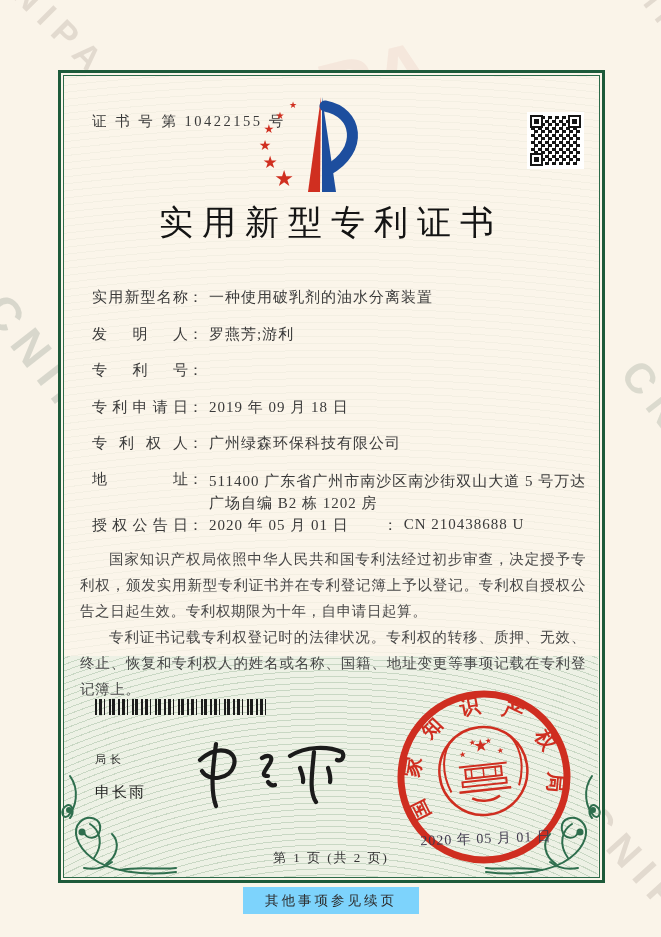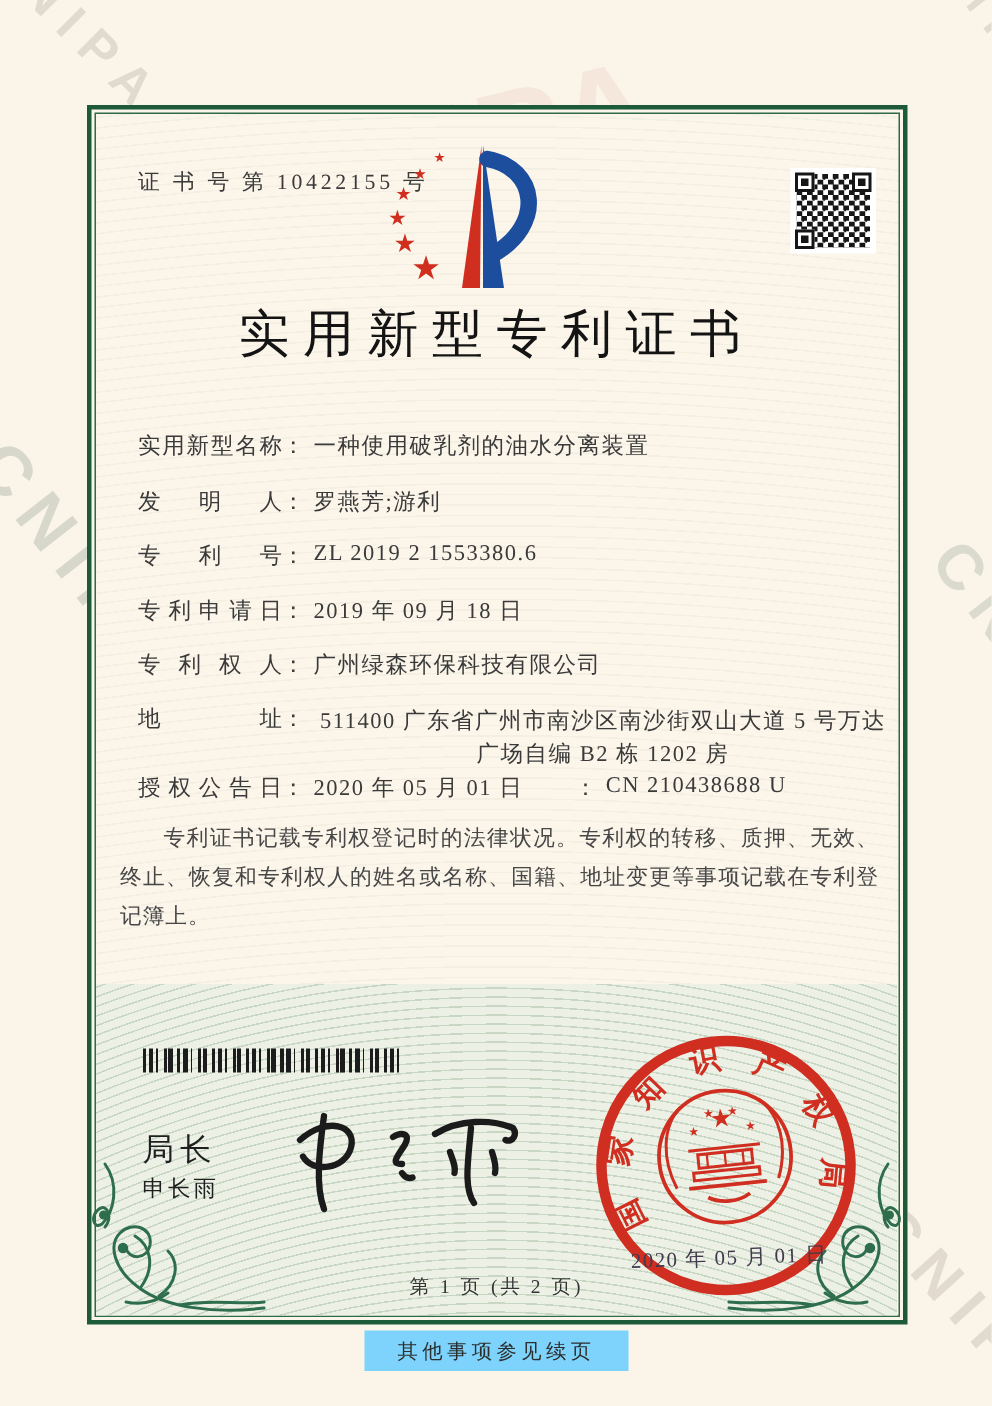--- a/index.html
+++ b/index.html
@@ -57,40 +57,40 @@
   .title{
     left:64px;top:200px;width:534px;text-align:center;z-index:5;
     font-size:34px;font-weight:normal;letter-spacing:9px;color:#141414;
   }
   
   .frow{position:absolute;left:92px;z-index:5;font-size:15px;color:#3a3a3a;display:flex;align-items:flex-start;}
   .flabel{display:inline-block;width:96px;text-align:justify;text-align-last:justify;flex:none;font-family:Liberation Mono, monospace;}
   .fcolon{flex:none;}
   .fvalue{margin-left:6px;letter-spacing:1px;}
   .r0{top:288px;} .r1{top:325px;} .r2{top:361px;} .r3{top:398px;} .r4{top:434px;}
-  .r5{top:470px;} .r5 .fvalue{width:386px;line-height:22px;text-align:center;}
+  .r5{top:470px;} .r5 .fvalue{width:386px;line-height:22px;}
   .r6{top:516px;width:505px;align-items:flex-end;}
   .grant2{margin-left:34px;display:flex;}
   
   .paras{
     left:80px;top:546px;width:506px;z-index:5;font-size:14.5px;line-height:26px;
     color:#474747;text-align:justify;letter-spacing:.6px;
   }
   .paras p{margin:0;text-indent:2em;}
   
   .barcode{
     left:95px;top:699px;width:172px;height:16px;z-index:6;
     background:repeating-linear-gradient(90deg,
       #1c1c1c 0 2px, transparent 2px 4px,
       #1c1c1c 4px 7px, transparent 7px 9px,
       #1c1c1c 9px 10px, transparent 10px 14px,
       #1c1c1c 14px 16px, transparent 16px 17px,
       #1c1c1c 17px 20px, transparent 20px 23px);
   }
-  .signer-title{left:95px;top:752px;z-index:6;font-size:21px;letter-spacing:4px;color:#1f1f1f;
+  .signer-title{left:95px;top:752px;z-index:6;font-size:11px;letter-spacing:4px;color:#1f1f1f;
     font-family:"Liberation Sans","DejaVu Sans",sans-serif;}
   .signer-name{left:95px;top:783px;z-index:6;font-size:15px;letter-spacing:2px;color:#1f1f1f;
     font-family:"Liberation Sans","DejaVu Sans",sans-serif;}
   .signature{left:182px;top:730px;z-index:6;}
   .seal{left:395px;top:688px;width:178px;height:178px;z-index:7;transform:rotate(-6deg);}
   .flourish-l{left:60px;top:772px;z-index:6;}
   .flourish-r{left:484px;top:772px;z-index:6;transform:scaleX(-1);}
   .page-indicator{left:64px;top:849px;width:534px;text-align:center;z-index:8;
     font-size:13px;letter-spacing:2px;color:#333;}
   .cont-note{
@@ -148,21 +148,20 @@
     <span class="fvalue">一种使用破乳剂的油水分离装置</span>
 </div>
 <div class="frow r1">
   <span class="flabel">发明人</span>
     <span class="fcolon">：</span>
     <span class="fvalue">罗燕芳;游利</span>
 </div>
 <div class="frow r2">
   <span class="flabel">专利号</span>
     <span class="fcolon">：</span>
-    <span class="fvalue">ZL 2019 2 1553380.6</span>
 </div>
 <div class="frow r3">
   <span class="flabel">专利申请日</span>
     <span class="fcolon">：</span>
     <span class="fvalue">2019 年 09 月 18 日</span>
 </div>
 <div class="frow r4">
   <span class="flabel">专利权人</span>
     <span class="fcolon">：</span>
     <span class="fvalue">广州绿森环保科技有限公司</span>
@@ -176,20 +175,21 @@
   <span class="flabel">授权公告日</span>
     <span class="fcolon">：</span>
     <span class="fvalue">2020 年 05 月 01 日</span>
   <span class="grant2">
       <span class="fcolon">：</span>
       <span class="fvalue">CN 210438688 U</span>
   </span>
 </div>
 
 <div class="abs paras">
+  <p>国家知识产权局依照中华人民共和国专利法经过初步审查，决定授予专利权，颁发实用新型专利证书并在专利登记簿上予以登记。专利权自授权公告之日起生效。专利权期限为十年，自申请日起算。</p>
   <p>专利证书记载专利权登记时的法律状况。专利权的转移、质押、无效、终止、恢复和专利权人的姓名或名称、国籍、地址变更等事项记载在专利登记簿上。</p>
 </div>
 
 <div class="abs barcode"></div>
 
 <div class="abs signer-title">局长</div>
 <div class="abs signer-name">申长雨</div>
 
 <div class="abs signature">
   <svg width="168" height="88" viewBox="0 0 168 88">

